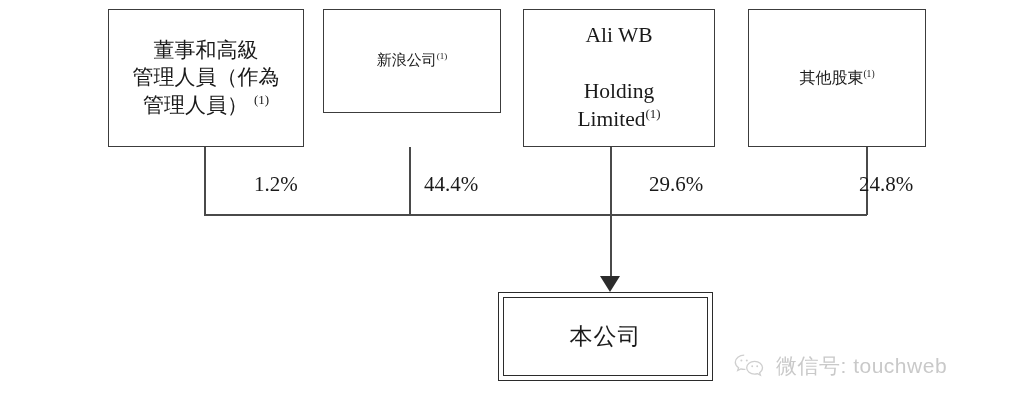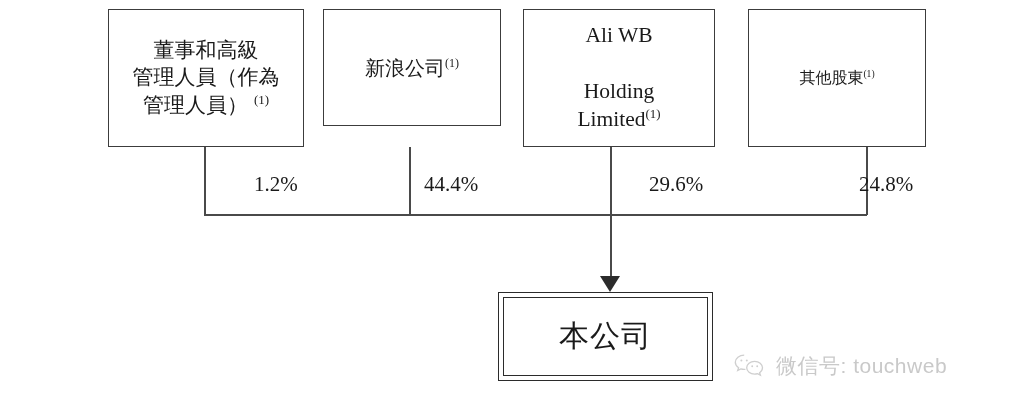--- a/index.html
+++ b/index.html
@@ -33,22 +33,22 @@
   .node .txt {
     display: block;
     width: 100%;
   }
 
   #box-directors {
     left: 108px; top: 9px; width: 196px; height: 138px;
     font-size: 21px;
   }
   #box-sina {
-    left: 323px; top: 9px; width: 178px; height: 117px;
-    font-size: 20px;
+    left: 323px; top: 9px; width: 178px; height: 104px;
+    font-size: 15px;
   }
   #box-aliwb {
     left: 523px; top: 9px; width: 192px; height: 138px;
     font-size: 21.5px;
   }
   #box-other {
     left: 748px; top: 9px; width: 178px; height: 138px;
     font-size: 16px;
   }
 
@@ -75,21 +75,21 @@
   }
   #box-company-inner {
     position: absolute;
     left: 4px; top: 4px; right: 4px; bottom: 4px;
     box-sizing: border-box;
     border: 1.6px solid #2b2b2b;
     background: #ffffff;
     display: flex;
     align-items: center;
     justify-content: center;
-    font-size: 30px;
+    font-size: 23px;
     letter-spacing: 1px;
   }
 
   
   .vline {
     position: absolute;
     width: 1.6px;
     background: #4a4a4a;
   }
   .hline {

